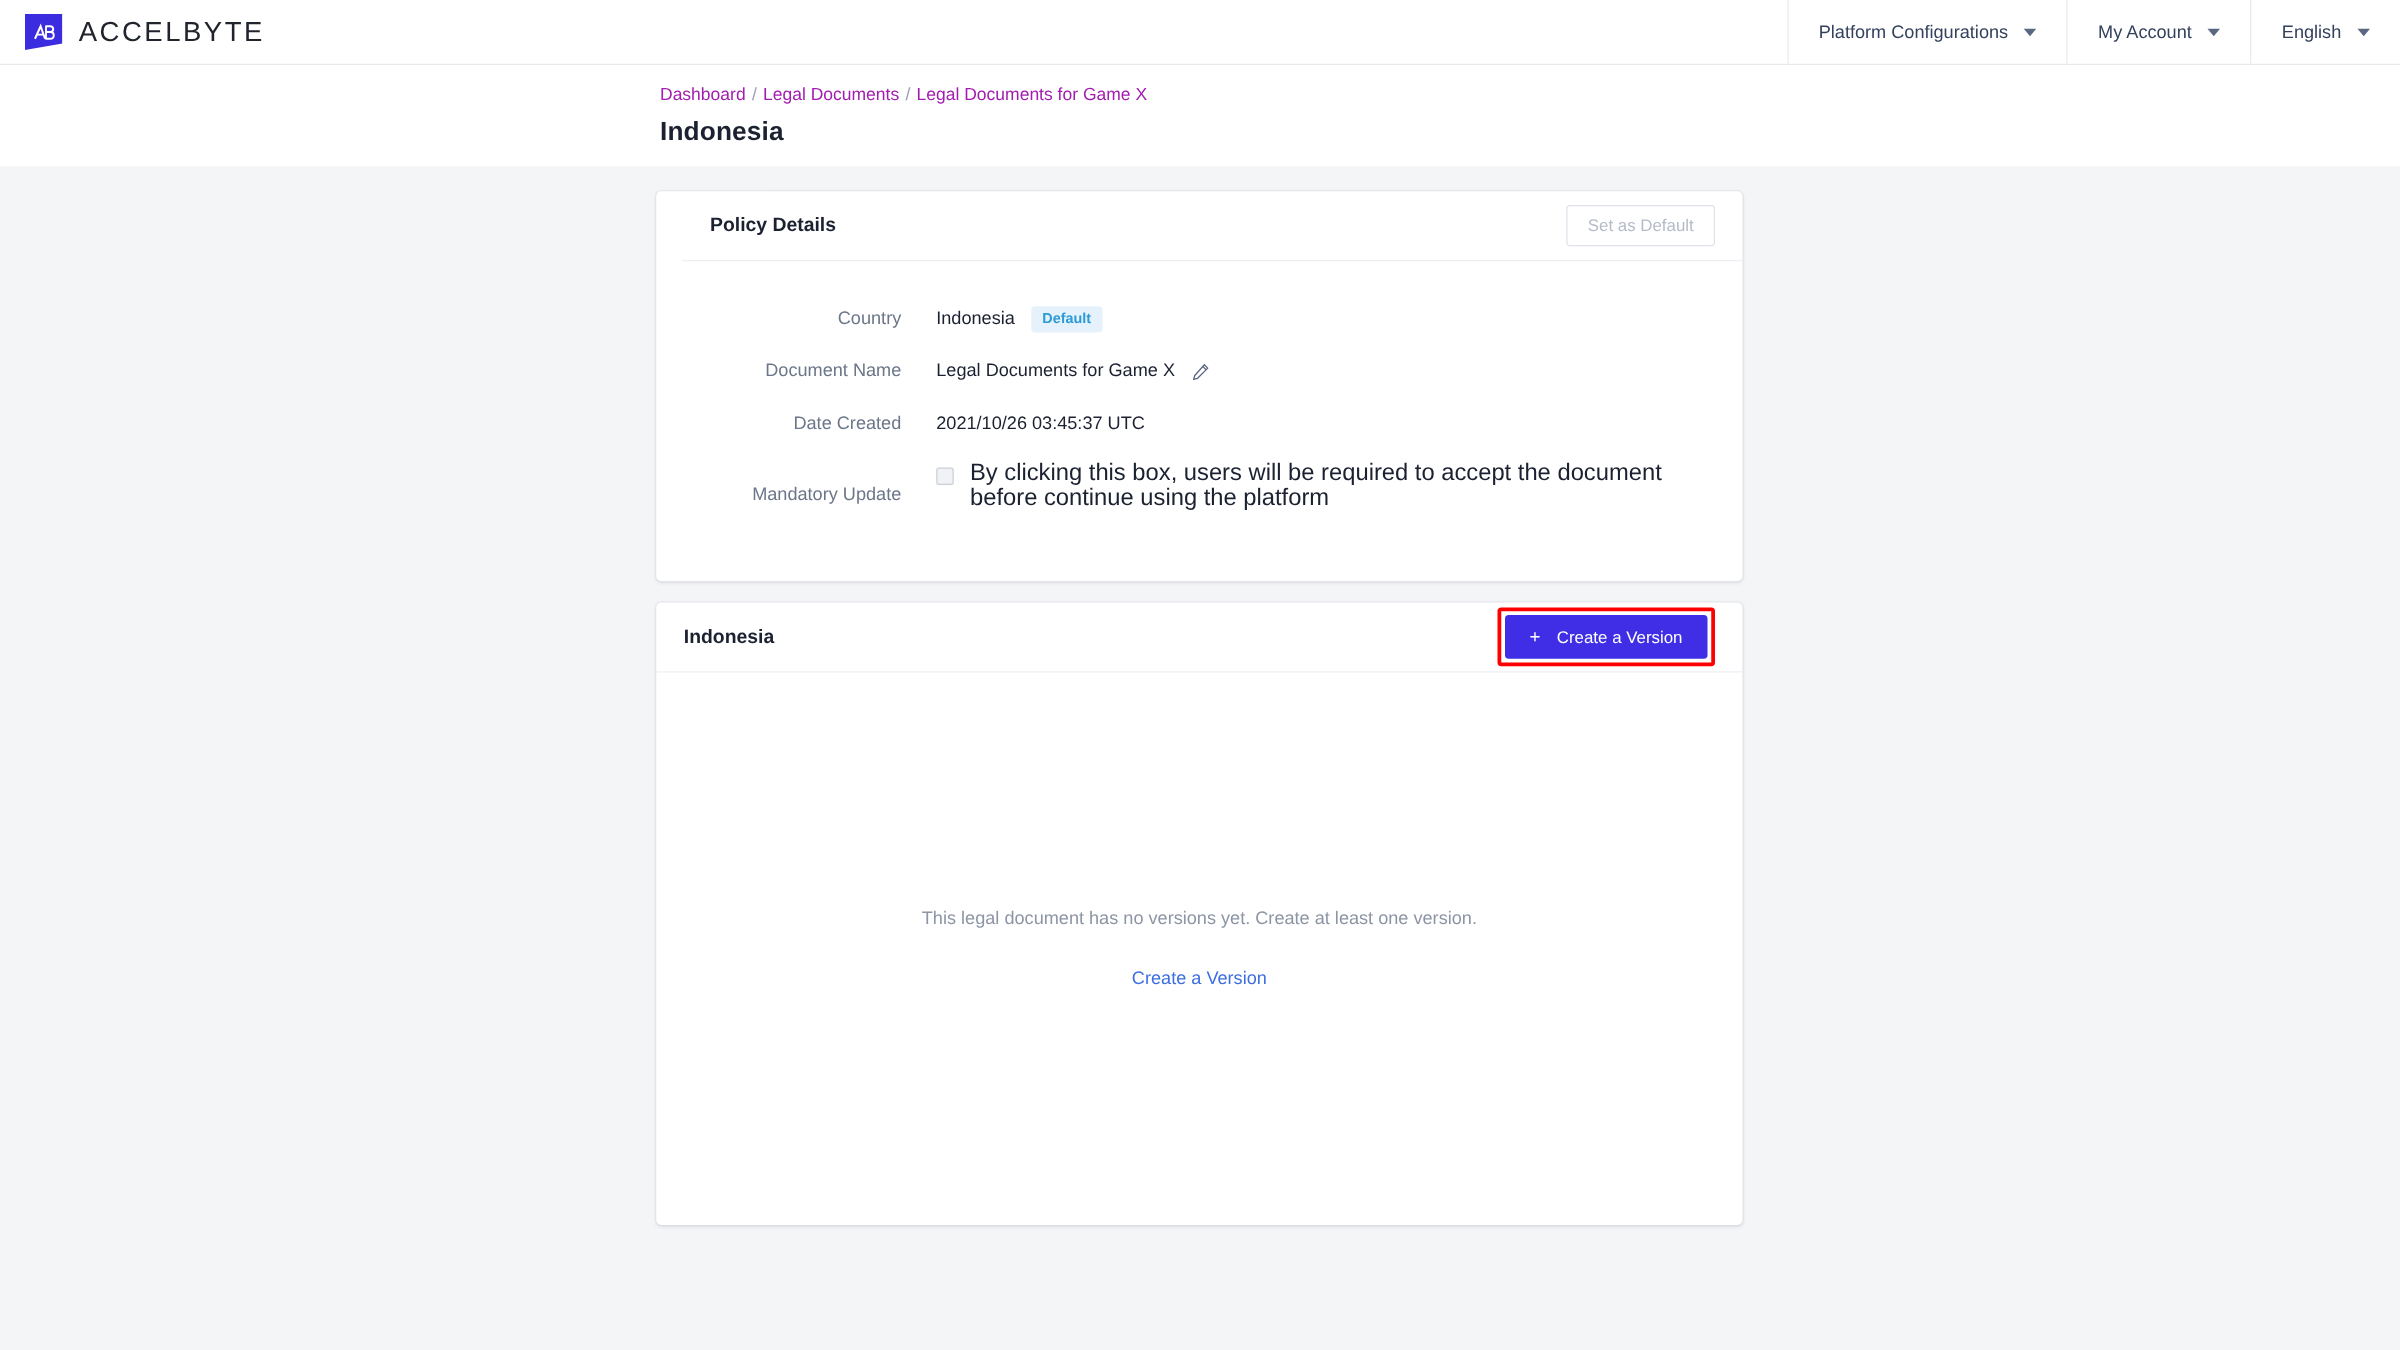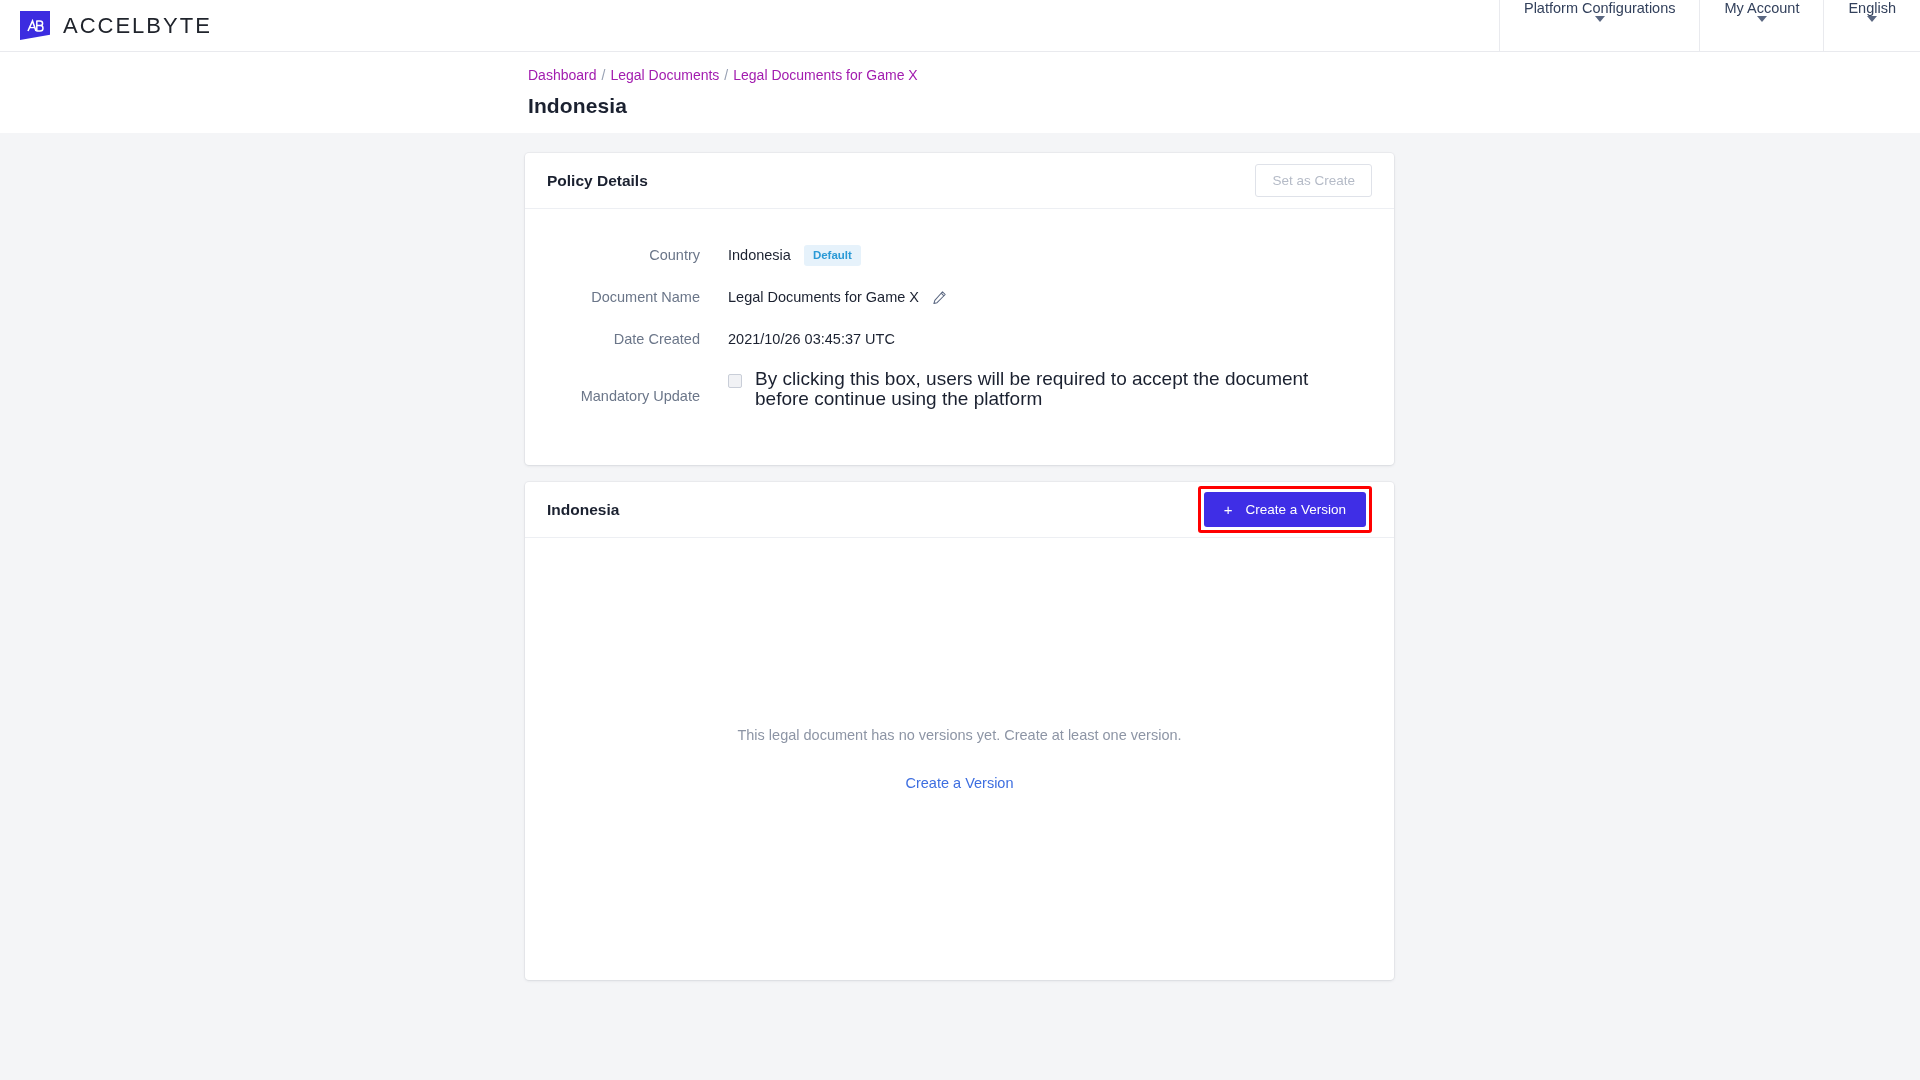--- a/index.html
+++ b/index.html
@@ -60,27 +60,27 @@
 
   .nav-right {
     margin-left: auto;
     display: flex;
     align-items: stretch;
   }
 
   .nav-item {
     display: flex;
     align-items: center;
+    gap: 13px;
     padding: 0 24px;
     border-left: 1px solid #e9eaee;
     font-size: 14.5px;
     color: #33415c;
     cursor: pointer;
     white-space: nowrap;
-    flex-direction: column;
   }
 
   .caret {
     width: 0; height: 0;
     border-left: 5px solid transparent;
     border-right: 5px solid transparent;
     border-top: 6px solid #5a6781;
   }
 
   
@@ -146,21 +146,21 @@
     background: #ffffff;
     color: #b5bbc7;
     font-size: 13.5px;
     border-radius: 3px;
     padding: 8px 16px;
     cursor: default;
     font-family: inherit;
   }
 
   
-  #policy-card { top: 153px; height: 312px; }
+  #policy-card { top: 153px; height: 312px; padding-left: 21px; }
 
   .details-body { padding: 34px 0 0 0; }
 
   .frow {
     display: flex;
     align-items: flex-end;
     margin-bottom: 18px;
   }
 
   .flabel {
@@ -301,21 +301,21 @@
         <span class="crumb-sep">/</span>
         <span class="crumb">Legal Documents for Game X</span>
       </div>
       <div class="page-title">Indonesia</div>
     </div>
   </div>
 
   <div class="card" id="policy-card">
     <div class="card-head">
       <span class="card-title">Policy Details</span>
-      <button class="btn-ghost-disabled">Set as Create</button>
+      <button class="btn-ghost-disabled">Set as Default</button>
     </div>
 
     <div class="details-body">
 
       <div class="frow">
         <div class="flabel">Country</div>
         <div class="fvalue">
           <span>Indonesia</span>
           <span class="badge-default">Default</span>
         </div>

